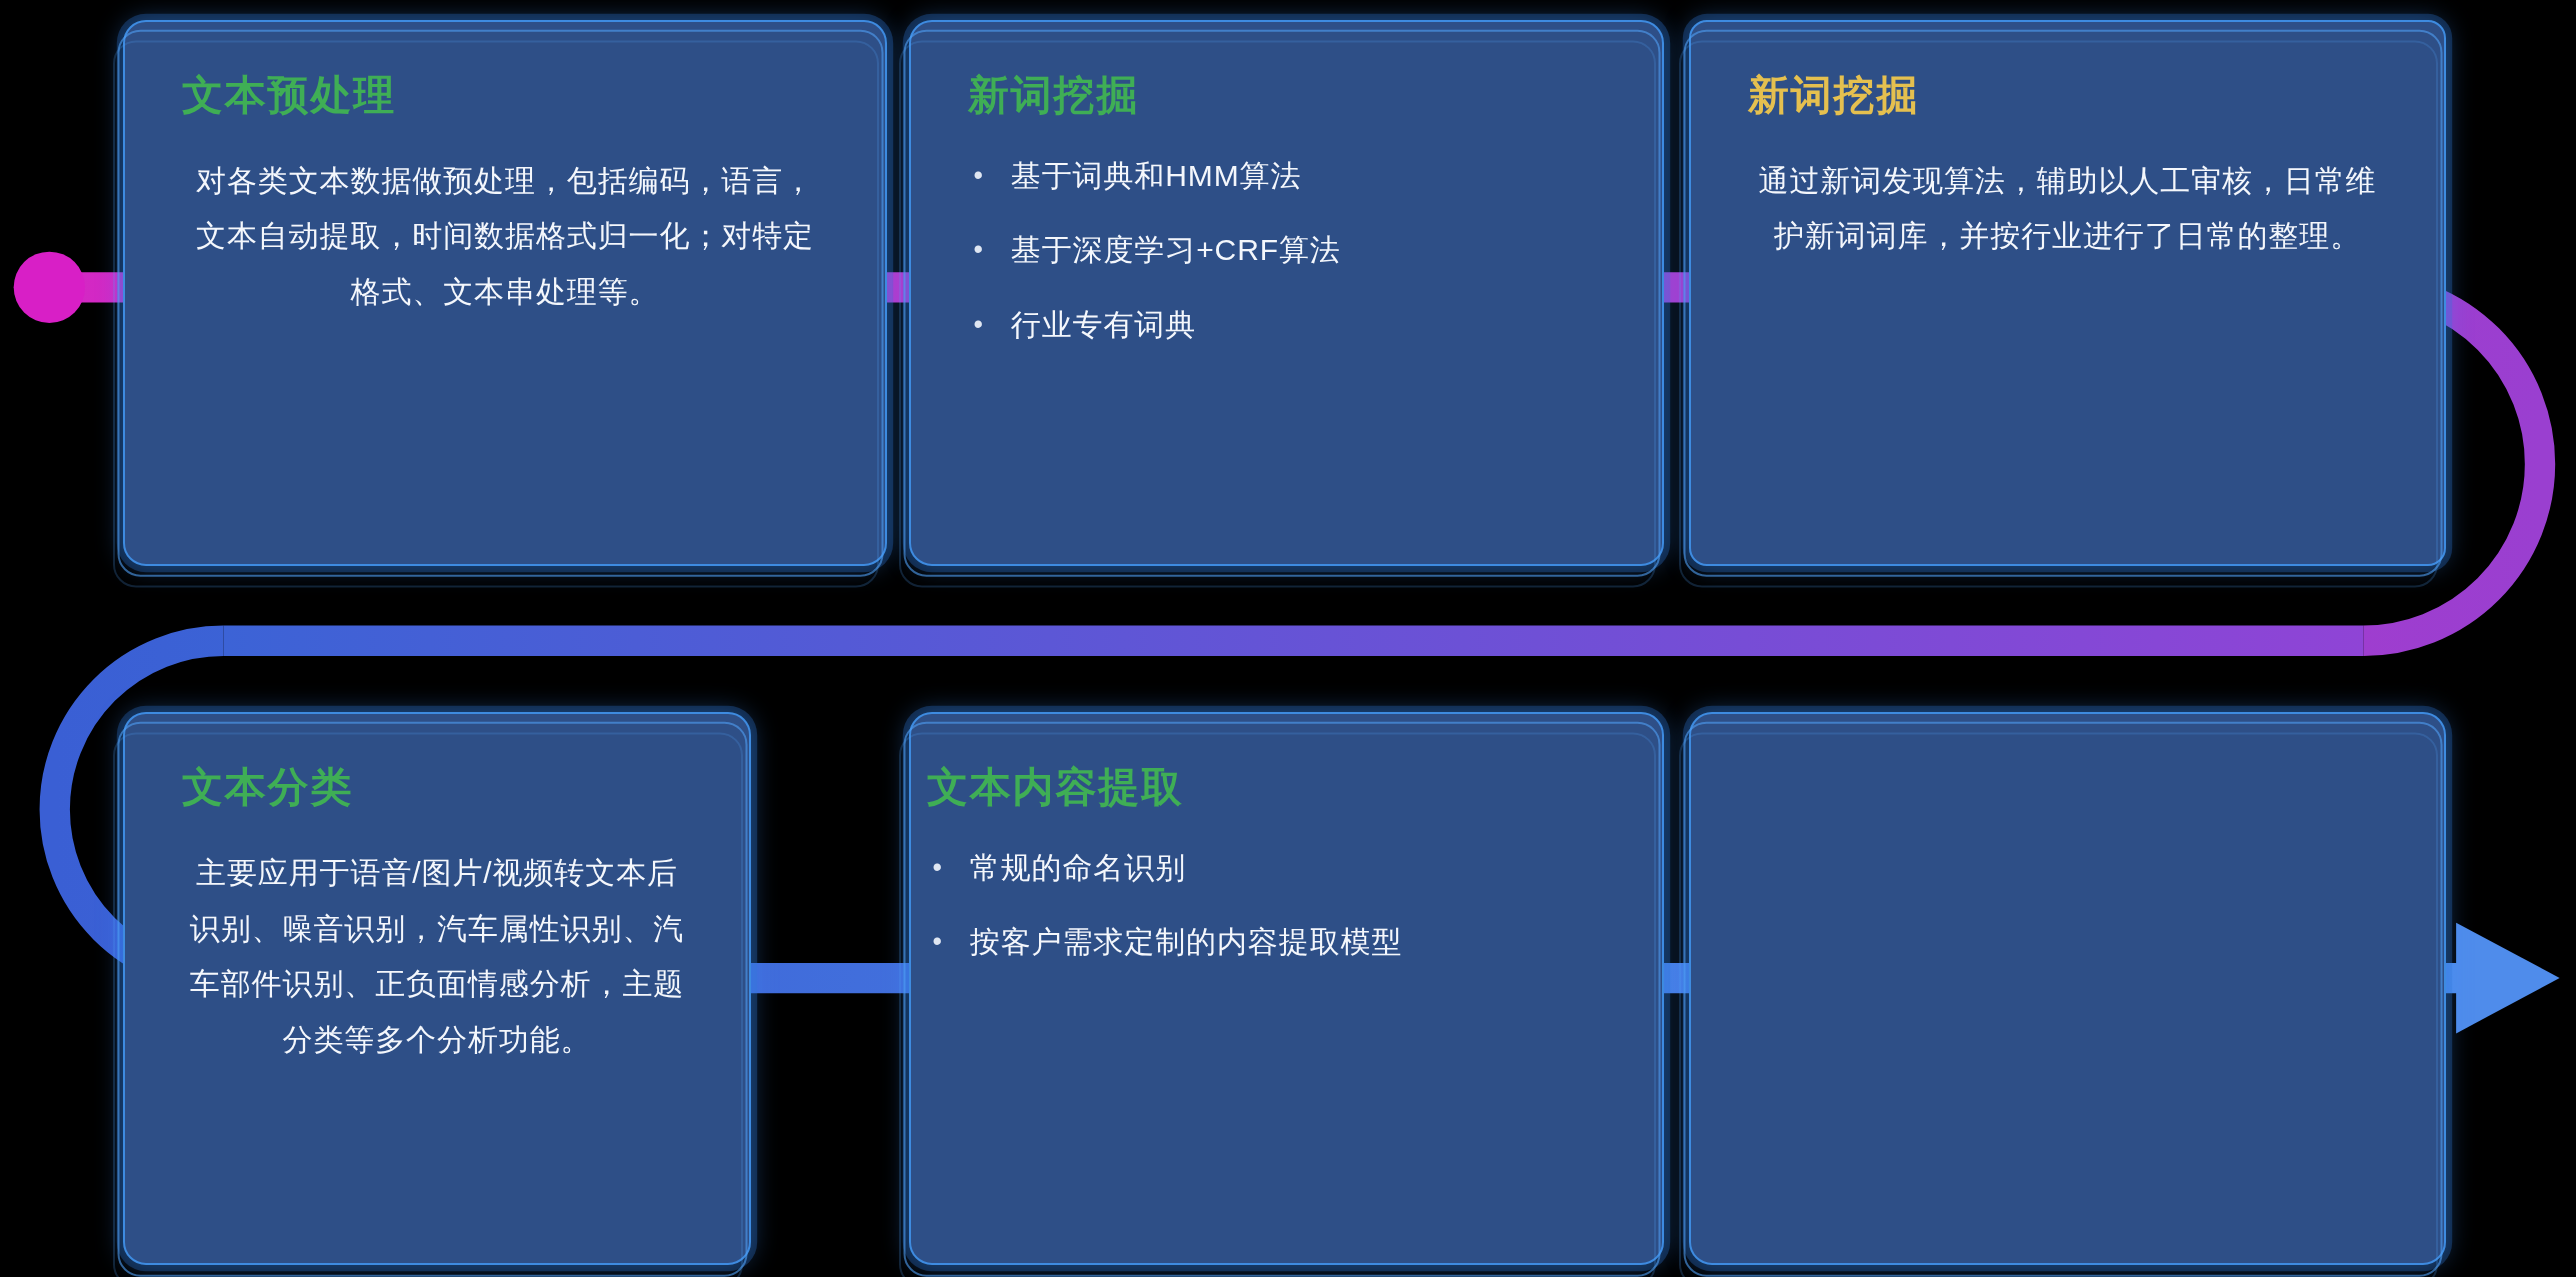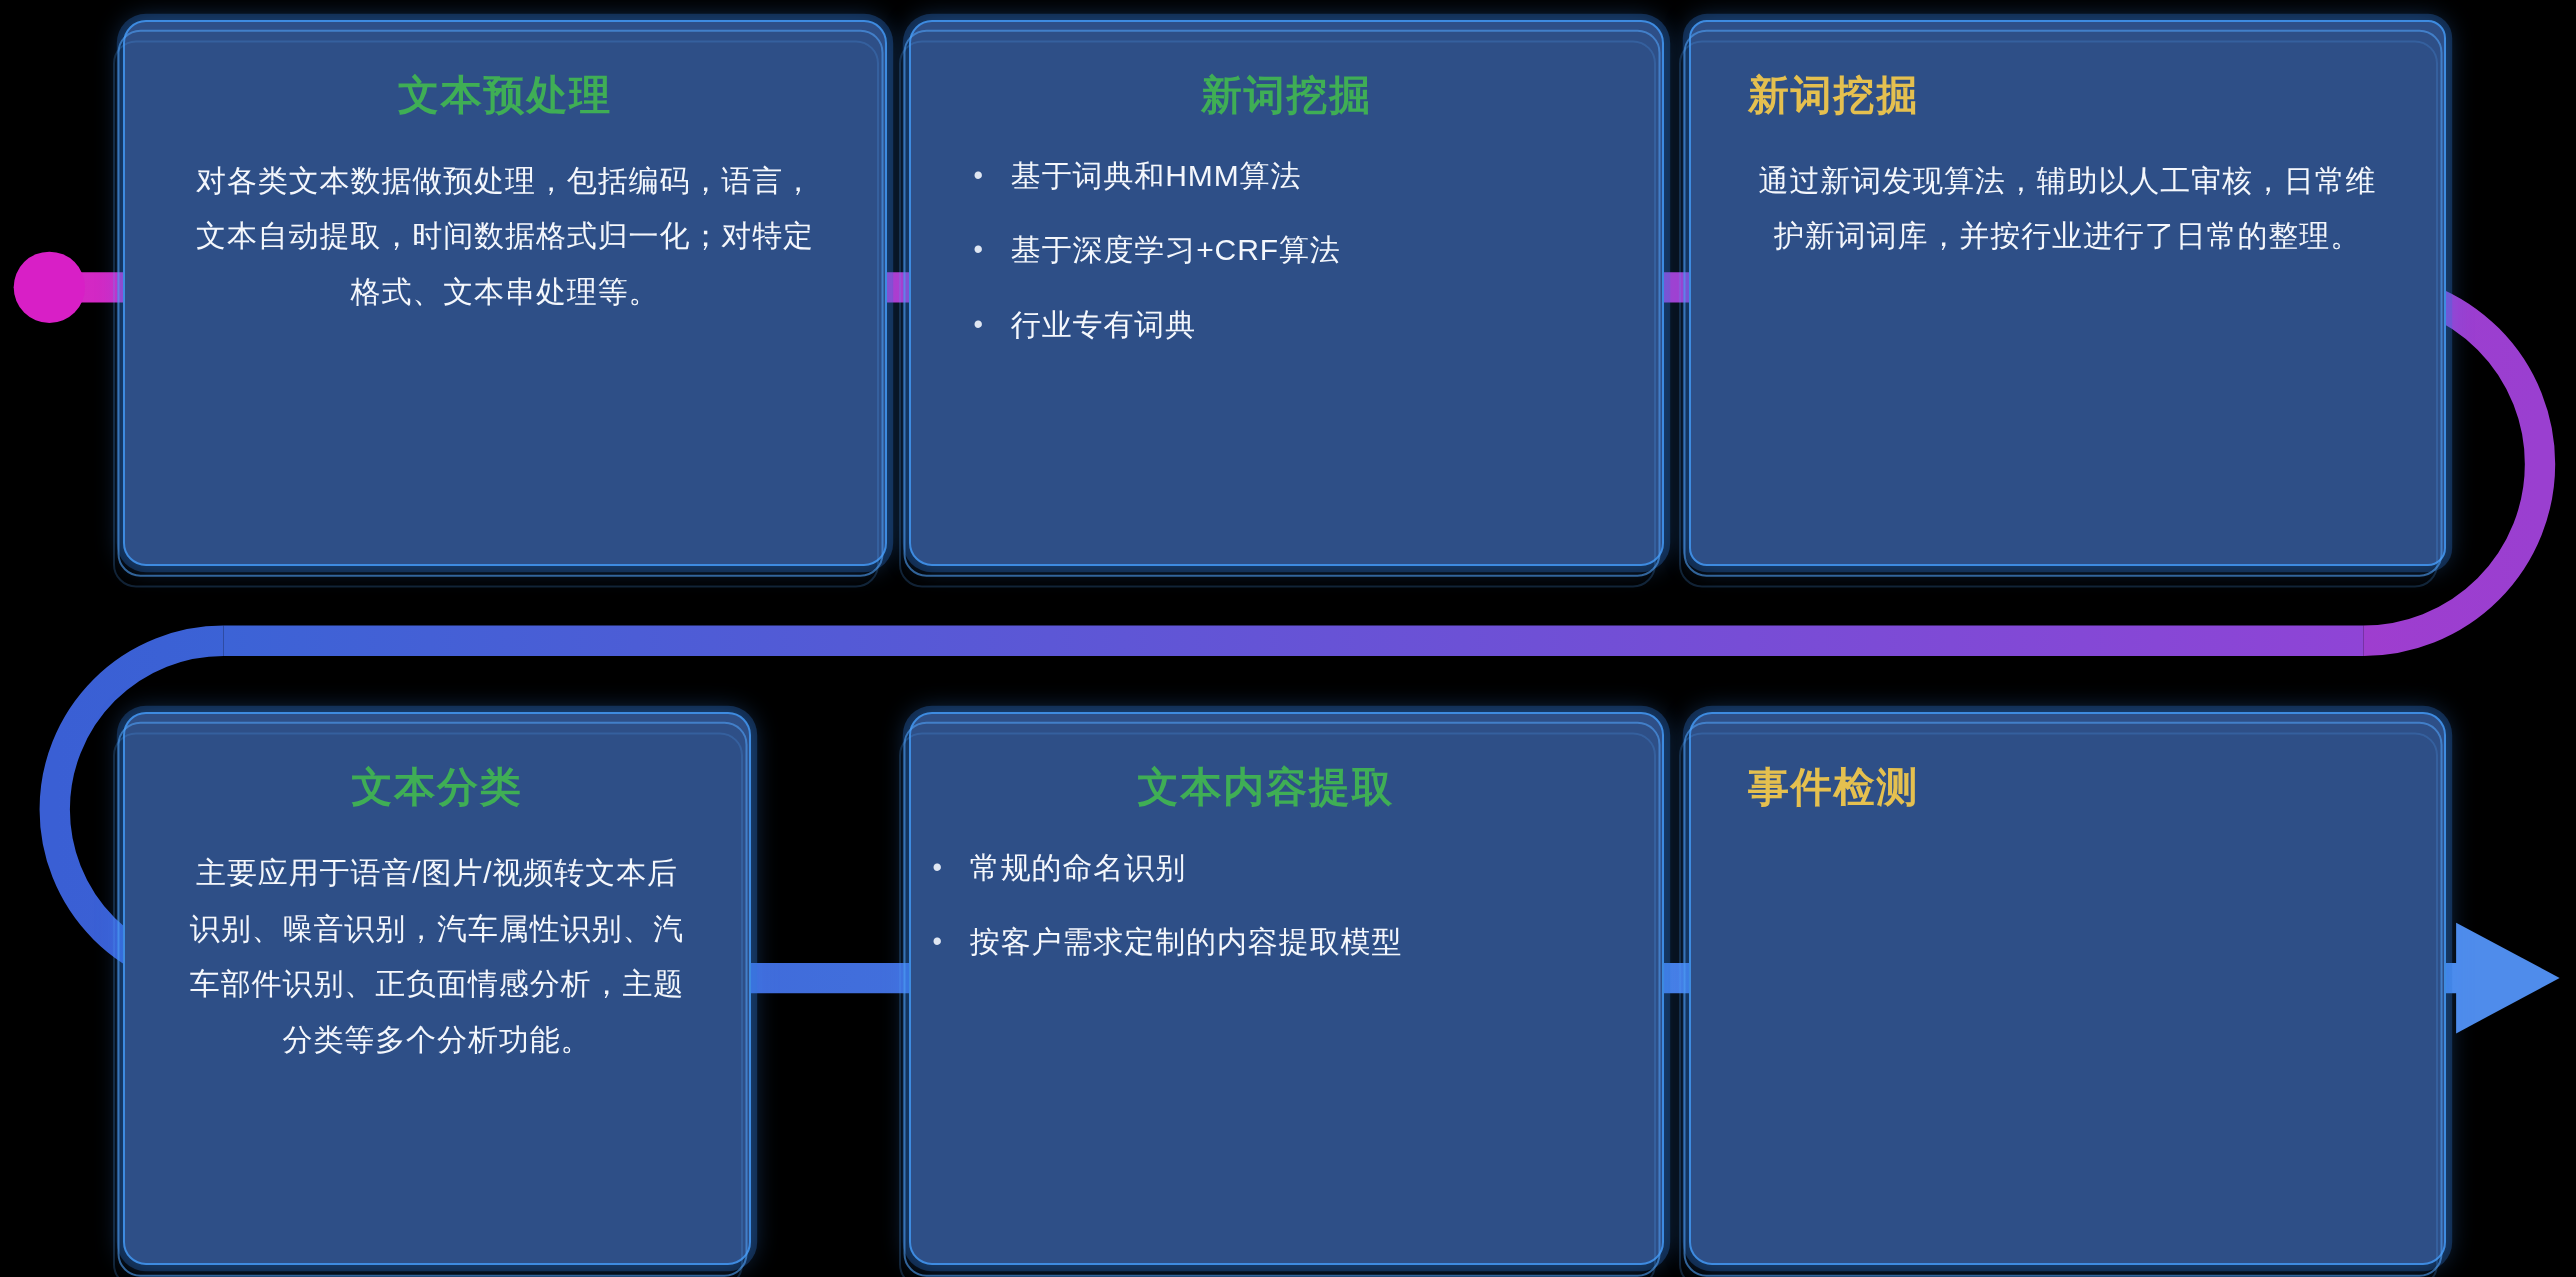--- a/index.html
+++ b/index.html
@@ -49,21 +49,21 @@
   .c4 { left: 123px;  top: 712px; width: 628px; height: 553px; }
   .c5 { left: 909px; top: 712px; width: 755px; height: 553px; padding-left: 16px; }
   .c6 { left: 1689px; top: 712px; width: 757px; height: 553px; }
 
   .card h2 {
     margin: 0 0 30px 0;
     font-size: 41px;
     font-weight: 700;
     letter-spacing: 1.8px;
   }
-  .title-green  { color: #3fae55; text-align: center; }
+  .title-green  { color: #3fae55; }
   .title-yellow { color: #e5c04f; }
 
   .card p {
     margin: 0;
     color: #f4f7fc;
     font-size: 30px;
     line-height: 1.85;
     letter-spacing: 0.9px;
     text-align: center;
   }
@@ -162,17 +162,16 @@
         <span>常规的命名识别</span>
       </li>
       <li>
         <span class="dot">•</span>
         <span>按客户需求定制的内容提取模型</span>
       </li>
     </ul>
   </div>
 
   <div class="card c6">
-    <h2 class="title-yellow">事件检测</h2>
   </div>
 
 </div>
 
 
 </body></html>

